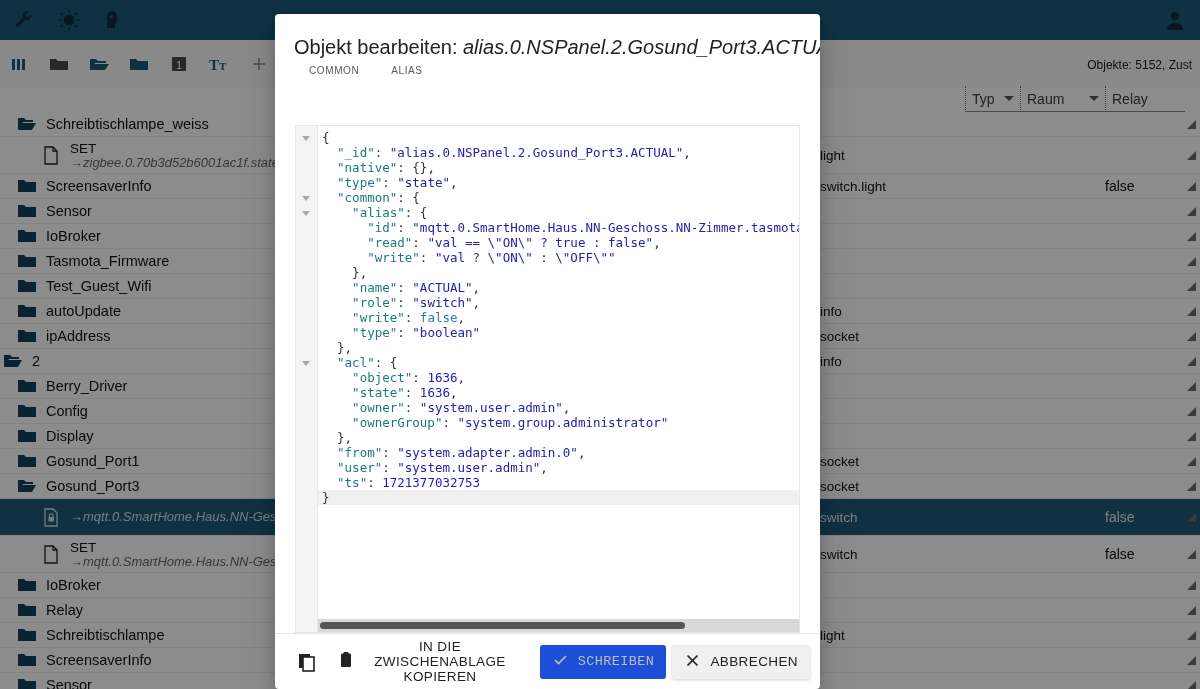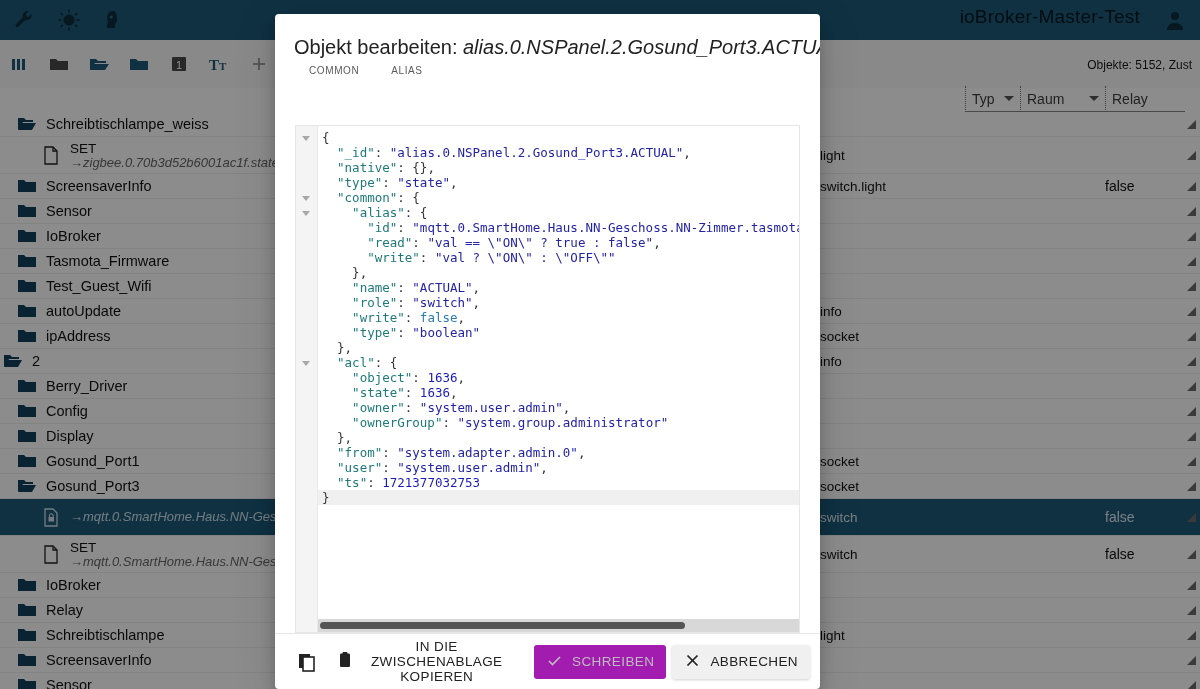--- a/index.html
+++ b/index.html
@@ -161,21 +161,21 @@
     display: flex; align-items: center; padding: 0 10px 0 20px; gap: 6px;
   }
   .icon-btn {
     width: 38px; height: 38px; display: flex; align-items: center; justify-content: center;
   }
   .flat-btn {
     height: 34px; display: flex; align-items: center; gap: 9px;
     padding: 0 12px; font-size: 13.5px; letter-spacing: .4px; color: #222;
     background: transparent; border: none;
   }
-  .flat-btn.disabled { color: #bdbdbd; background: #a21caf; border-radius: 3px; }
+  .flat-btn.disabled { color: #bdbdbd; background: #1d4ed8; border-radius: 3px; font-family: Liberation Mono, monospace; }
   .flat-btn.raised { background: #f0f0f0; border-radius: 3px;
                      box-shadow: 0 1px 3px rgba(0,0,0,.18); }
   .spacer { flex: 1 1 auto; }
 </style>
 </head>
 <body>
 
 <div id="app">
 
   <div class="tree" id="tree">
@@ -652,21 +652,20 @@
             </g>
           </svg>
       </span>
       <span class="tb-icon">
         <svg width="22" height="22" viewBox="0 0 22 22">
             <path fill="#0d2d3d" d="M11 2C7 2 5 5 5 8.5c0 2 .8 3 .8 4.5 0 1-.8 1.5-.8 3V19h8v-3c0-2 2-2.5 2-5.5C15 5.5 14 2 11 2z"></path>
             <circle cx="9.2" cy="8" r="1.6" fill="#2a6a88"></circle>
           </svg>
       </span>
     </div>
-    <div class="tb-title">ioBroker-Master-Test</div>
     <div class="tb-avatar">
       <svg width="22" height="22" viewBox="0 0 22 22">
           <circle cx="11" cy="7" r="4" fill="#0d2d3d"></circle>
           <path fill="#0d2d3d" d="M3 21c0-4.4 3.6-7 8-7s8 2.6 8 7z"></path>
         </svg>
     </div>
   </div>
 
   <div class="scrim"></div>
 

